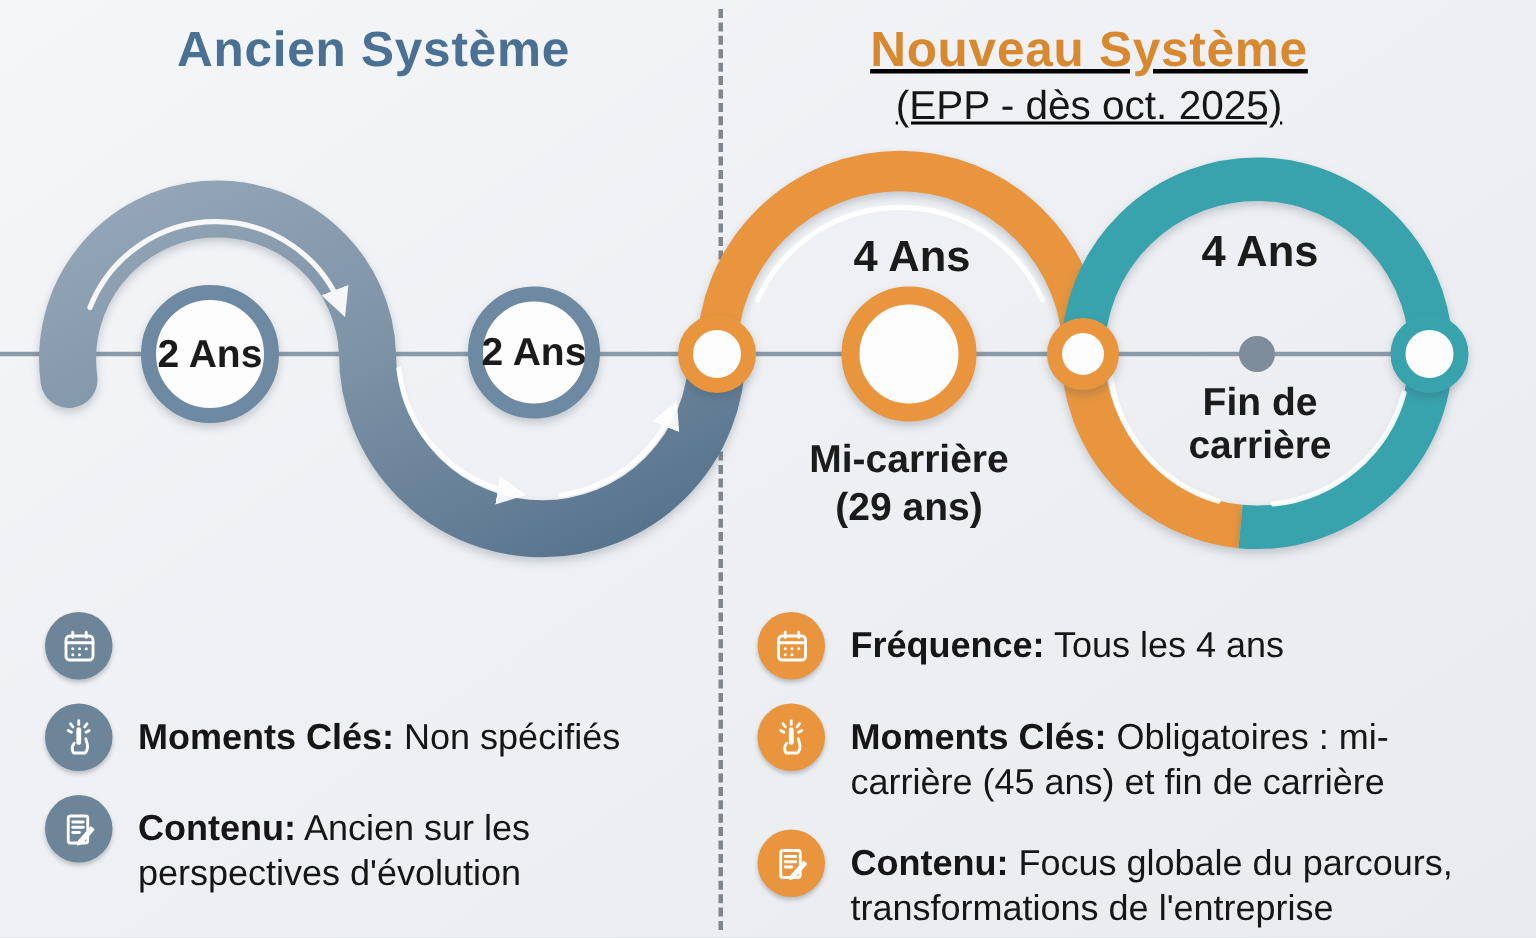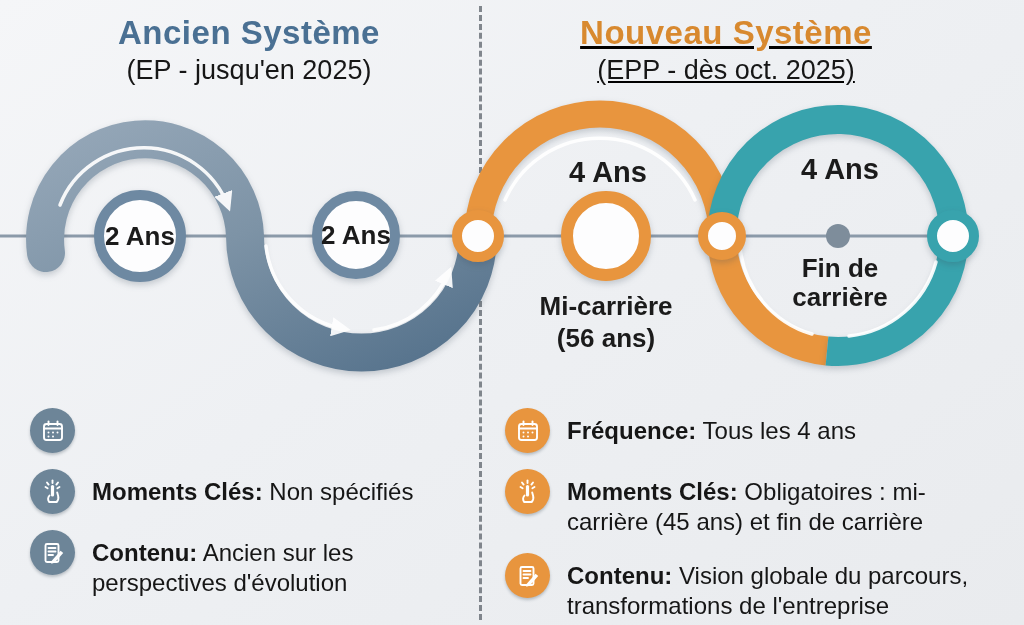--- a/index.html
+++ b/index.html
@@ -58,21 +58,20 @@
 </style>
 </head>
 <body>
 
 <div id="stage">
 
   <div class="divider"></div>
 
   <div class="hdr" id="hdr-left">
     <div class="t">Ancien Système</div>
-    <div class="s">(EP - jusqu'en 2025)</div>
   </div>
   <div class="hdr" id="hdr-right">
     <div class="t">Nouveau Système</div>
     <div class="s">(EPP - dès oct. 2025)</div>
   </div>
 
   <svg class="diagram" width="1024" height="625" viewBox="0 0 1024 625">
     <defs>
       <linearGradient id="gradS" x1="0" y1="0" x2="1" y2="1">
         <stop offset="0" style="stop-color:var(--slate-light)"></stop>
@@ -108,21 +107,21 @@
     <circle class="ring-white soft" cx="478" cy="236" r="21" stroke="var(--orange)" stroke-width="10"></circle>
     <circle class="ring-white soft" cx="722" cy="236" r="19" stroke="var(--orange)" stroke-width="10"></circle>
     <circle class="ring-white soft" cx="953" cy="236" r="21" stroke="var(--teal)" stroke-width="10"></circle>
   </svg>
 
   <div class="dlabel lab-26" style="left:140px;top:236px;">2 Ans</div>
   <div class="dlabel lab-26" style="left:356px;top:235px;">2 Ans</div>
   <div class="dlabel lab-29" style="left:608px;top:172px;">4 Ans</div>
   <div class="dlabel lab-29" style="left:840px;top:169px;">4 Ans</div>
   <div class="dlabel lab-26" style="left:606px;top:306px;">Mi-carrière</div>
-  <div class="dlabel lab-26" style="left:606px;top:338px;">(56 ans)</div>
+  <div class="dlabel lab-26" style="left:606px;top:338px;">(29 ans)</div>
   <div class="dlabel lab-26" style="left:840px;top:268px;">Fin de</div>
   <div class="dlabel lab-26" style="left:840px;top:297px;">carrière</div>
 
   <div class="col" id="col-left">
     <ul class="details">
       <li>
         <span class="badge badge-slate">
           <svg viewBox="0 0 32 32">
               <rect x="7" y="9" width="18" height="16" rx="2.5"></rect>
               <line x1="7" y1="13.5" x2="25" y2="13.5"></line>
@@ -204,18 +203,18 @@
       <li>
         <span class="badge badge-orange">
           <svg viewBox="0 0 32 32">
               <rect x="8.5" y="7" width="13" height="18" rx="1.5"></rect>
               <line x1="11.5" y1="11" x2="18.5" y2="11"></line>
               <line x1="11.5" y1="14.5" x2="18.5" y2="14.5"></line>
               <line x1="11.5" y1="18" x2="16" y2="18"></line>
               <path d="M15 23.5 l8.6-9.8 2.6 2.3 -8.6 9.8 -3.4 1z" fill="#fff" stroke="none"></path>
             </svg>
         </span>
-        <span class="itext"><b>Contenu:</b><span> Vision globale du parcours, transformations de l'entreprise</span></span>
+        <span class="itext"><b>Contenu:</b><span> Focus globale du parcours, transformations de l'entreprise</span></span>
       </li>
     </ul>
   </div>
 
 </div>
 
 </body></html>

